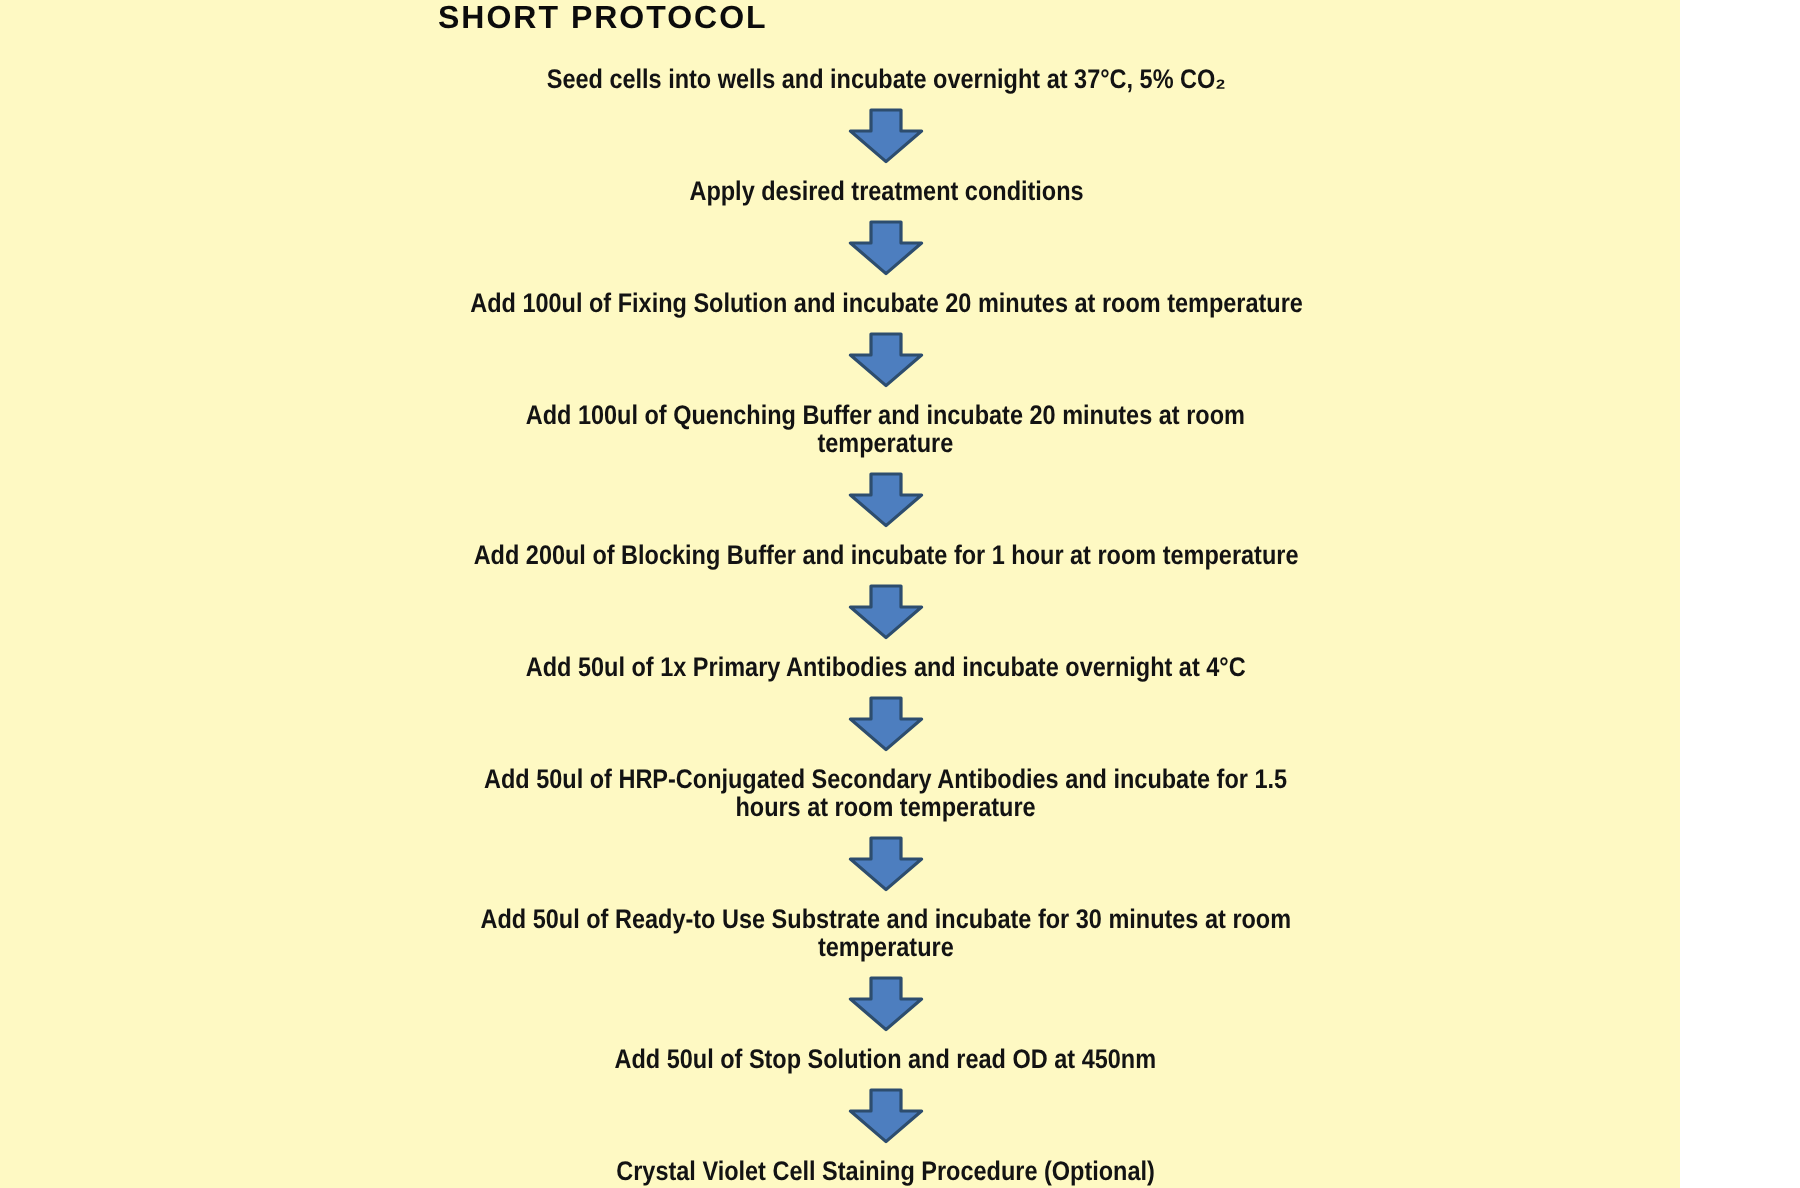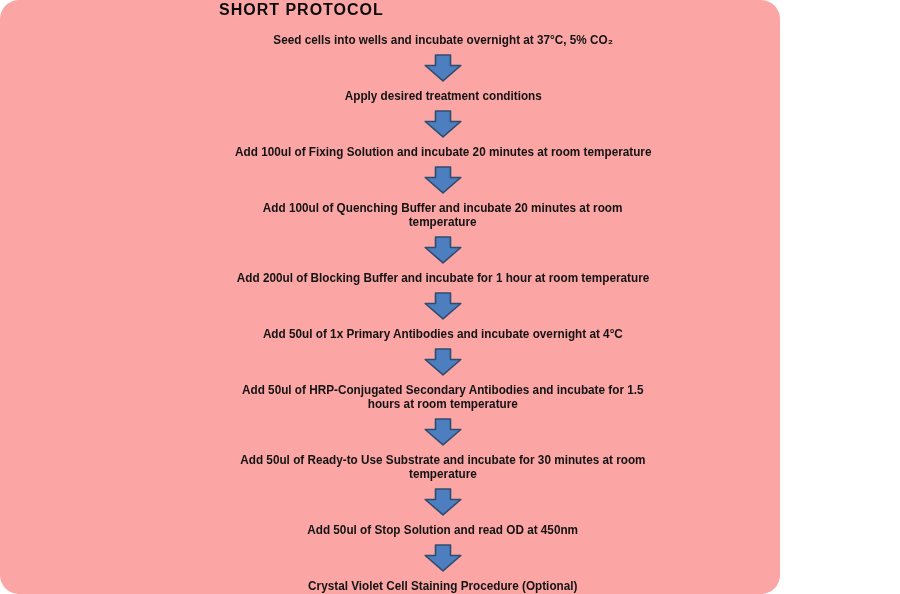--- a/index.html
+++ b/index.html
@@ -1,24 +1,23 @@
 <!DOCTYPE html>
 <html><head>
 <meta charset="utf-8">
 <style>
   html, body { margin: 0; padding: 0; background: #ffffff; }
   .canvas {
     position: relative;
-    width: 780px;
+    width: 840px;
     height: 594px;
-    background: #fca5a5;
+    background: #fef9c3;
     font-family: "Liberation Sans", sans-serif;
     color: #131313;
     overflow: hidden;
-    border-radius: 19px;
   }
   .title {
     position: absolute;
     left: 219px;
     top: 1px;
     margin: 0;
     font-size: 16px;
     font-weight: bold;
     letter-spacing: 1px;
     color: #0c0c0c;

